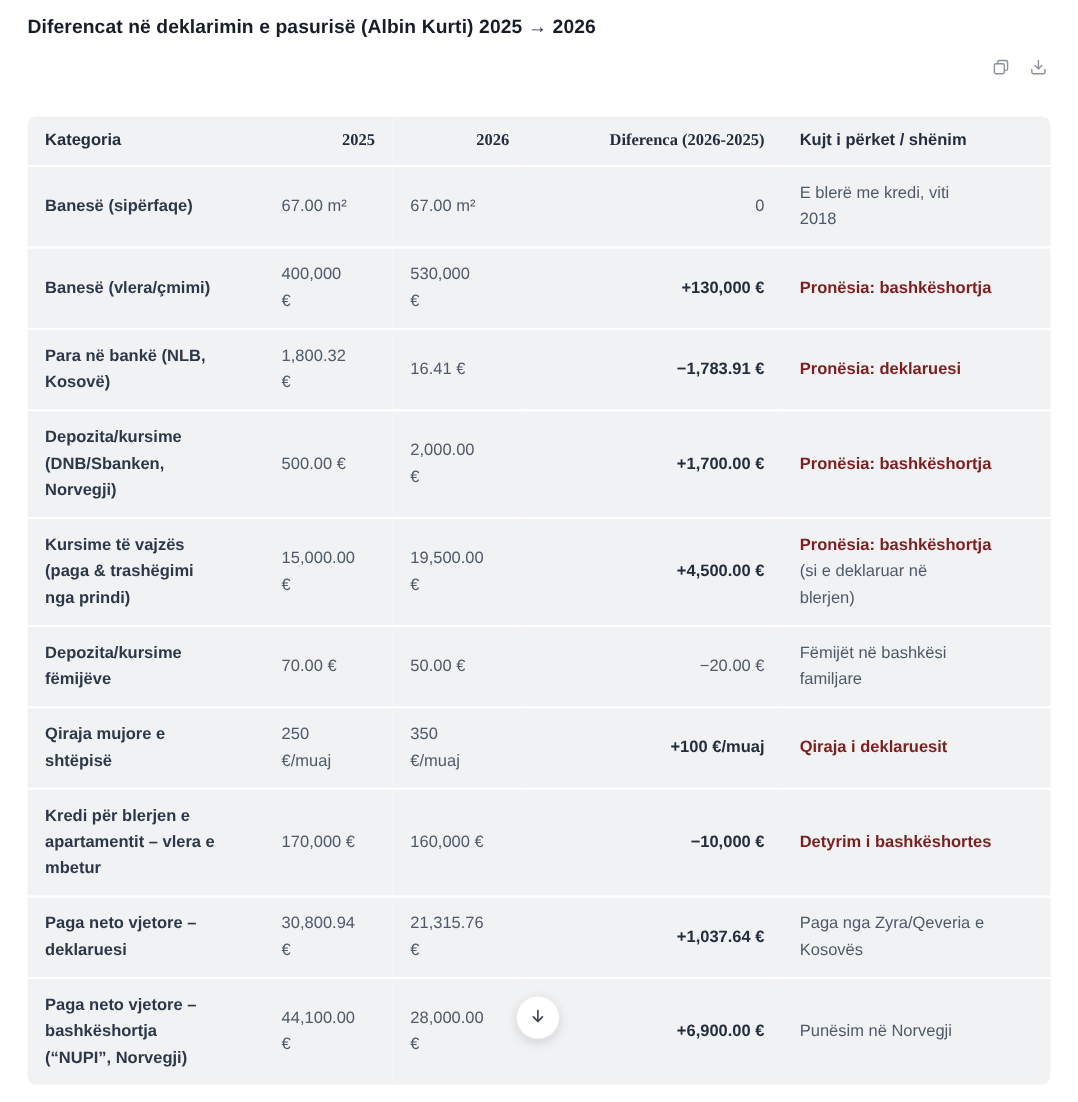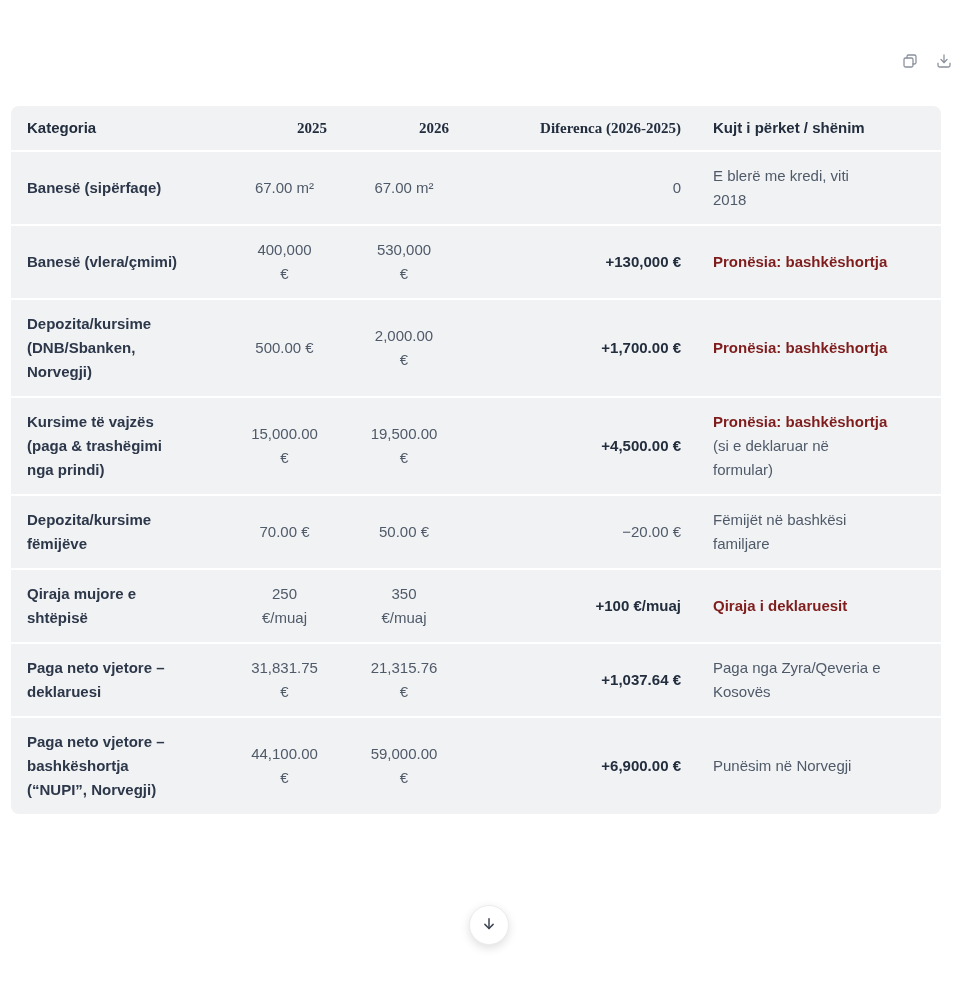--- a/index.html
+++ b/index.html
@@ -14,56 +14,57 @@
   }
 
   .actions { position: absolute; top: 53px; right: 27px; display: flex; gap: 15px; }
   .icon-btn {
     background: none; border: none; padding: 0; cursor: pointer;
     width: 19px; height: 19px; color: #8b919c; display: inline-flex;
     align-items: center; justify-content: center;
   }
   .icon-btn svg { width: 18px; height: 18px; stroke: #8b919c; fill: none; stroke-width: 1.7; stroke-linecap: round; stroke-linejoin: round; }
 
-  .table-wrap { position: absolute; left: 11px; top: 104px; width: 796px; border-radius: 8px; }
+  .table-wrap { position: absolute; left: 25px; top: 104px; width: 796px; border-radius: 8px; }
   table { width: 100%; border-collapse: separate; border-spacing: 0 2px; font-size: 15px; table-layout: fixed; }
   th, td {
     background: #f1f2f4; vertical-align: middle;
     padding: 12px 16px; line-height: 24px; white-space: pre-line;
   }
   th { font-weight: 700; color: #222d3d; text-align: left; padding-top: 10px; padding-bottom: 10px; }
   th.num { text-align: right; font-family: Liberation Serif, serif; }
 
   thead th:first-child { border-top-left-radius: 8px; }
   thead th:last-child { border-top-right-radius: 8px; }
   tbody tr:last-child td:first-child { border-bottom-left-radius: 8px; }
   tbody tr:last-child td:last-child { border-bottom-right-radius: 8px; }
 
   td.cat { font-weight: 700; color: #2c3749; }
-  td.val { color: #4f5a69; text-align: center; }
+  td.val { color: #4f5a69; text-align: left; }
   td.diff { text-align: right; }
   td.diff.diff-s { font-weight: 700; color: #222d3d; }
   td.diff.diff-n { font-weight: 400; color: #4f5a69; }
   td.note { color: #4f5a69; }
   .note-b { display: block; font-weight: 700; color: #7f1d1d; }
   .note-b:empty { display: none; }
 
   .scroll-btn {
     position: absolute; left: 469px; top: 905px; width: 40px; height: 40px;
     border-radius: 50%; background: #ffffff; border: 1px solid #ececee;
     box-shadow: 0 3px 10px rgba(0,0,0,0.13); cursor: pointer;
     display: flex; align-items: center; justify-content: center; z-index: 5;
   }
   .scroll-btn svg { width: 18px; height: 18px; stroke: #3d4554; fill: none; stroke-width: 2; stroke-linecap: round; stroke-linejoin: round; }
 </style>
 </head>
 <body>
 
 <div class="page">
 
+  <div class="title">Diferencat në deklarimin e pasurisë (Albin Kurti) 2025 → 2026</div>
 
   <div class="actions">
     <button class="icon-btn">
       <span>
         <svg viewBox="0 0 24 24">
           <rect x="4" y="8" width="12" height="12" rx="2"></rect>
           <path d="M8 8V6a2 2 0 0 1 2-2h8a2 2 0 0 1 2 2v8a2 2 0 0 1-2 2h-2"></path>
         </svg>
       </span>
     </button>
@@ -108,40 +109,49 @@
         <tr>
           <td class="cat">Banesë (vlera/çmimi)</td>
           <td class="val">400,000
 €</td>
           <td class="val">530,000
 €</td>
           <td class="diff diff-s">+130,000 €</td>
           <td class="note"><span class="note-b">Pronësia: bashkëshortja</span><span></span></td>
         </tr>
         <tr>
+          <td class="cat">Para në bankë (NLB,
+Kosovë)</td>
+          <td class="val">1,800.32
+€</td>
+          <td class="val">16.41 €</td>
+          <td class="diff diff-s">−1,783.91 €</td>
+          <td class="note"><span class="note-b">Pronësia: deklaruesi</span><span></span></td>
+        </tr>
+        <tr>
           <td class="cat">Depozita/kursime
 (DNB/Sbanken,
 Norvegji)</td>
           <td class="val">500.00 €</td>
           <td class="val">2,000.00
 €</td>
           <td class="diff diff-s">+1,700.00 €</td>
           <td class="note"><span class="note-b">Pronësia: bashkëshortja</span><span></span></td>
         </tr>
         <tr>
           <td class="cat">Kursime të vajzës
 (paga &amp; trashëgimi
 nga prindi)</td>
           <td class="val">15,000.00
 €</td>
           <td class="val">19,500.00
 €</td>
           <td class="diff diff-s">+4,500.00 €</td>
           <td class="note"><span class="note-b">Pronësia: bashkëshortja</span><span>(si e deklaruar në
-formular)</span></td>
+blerjen)</span></td>
         </tr>
         <tr>
           <td class="cat">Depozita/kursime
 fëmijëve</td>
           <td class="val">70.00 €</td>
           <td class="val">50.00 €</td>
           <td class="diff diff-n">−20.00 €</td>
           <td class="note"><span>Fëmijët në bashkësi
 familjare</span></td>
         </tr>
@@ -149,37 +159,46 @@
           <td class="cat">Qiraja mujore e
 shtëpisë</td>
           <td class="val">250
 €/muaj</td>
           <td class="val">350
 €/muaj</td>
           <td class="diff diff-s">+100 €/muaj</td>
           <td class="note"><span class="note-b">Qiraja i deklaruesit</span><span></span></td>
         </tr>
         <tr>
+          <td class="cat">Kredi për blerjen e
+apartamentit – vlera e
+mbetur</td>
+          <td class="val">170,000 €</td>
+          <td class="val">160,000 €</td>
+          <td class="diff diff-s">−10,000 €</td>
+          <td class="note"><span class="note-b">Detyrim i bashkëshortes</span><span></span></td>
+        </tr>
+        <tr>
           <td class="cat">Paga neto vjetore –
 deklaruesi</td>
-          <td class="val">31,831.75
+          <td class="val">30,800.94
 €</td>
           <td class="val">21,315.76
 €</td>
           <td class="diff diff-s">+1,037.64 €</td>
           <td class="note"><span>Paga nga Zyra/Qeveria e
 Kosovës</span></td>
         </tr>
         <tr>
           <td class="cat">Paga neto vjetore –
 bashkëshortja
 (“NUPI”, Norvegji)</td>
           <td class="val">44,100.00
 €</td>
-          <td class="val">59,000.00
+          <td class="val">28,000.00
 €</td>
           <td class="diff diff-s">+6,900.00 €</td>
           <td class="note"><span>Punësim në Norvegji</span></td>
         </tr>
       </tbody>
     </table>
   </div>
 
   <button class="scroll-btn">
     <span>

